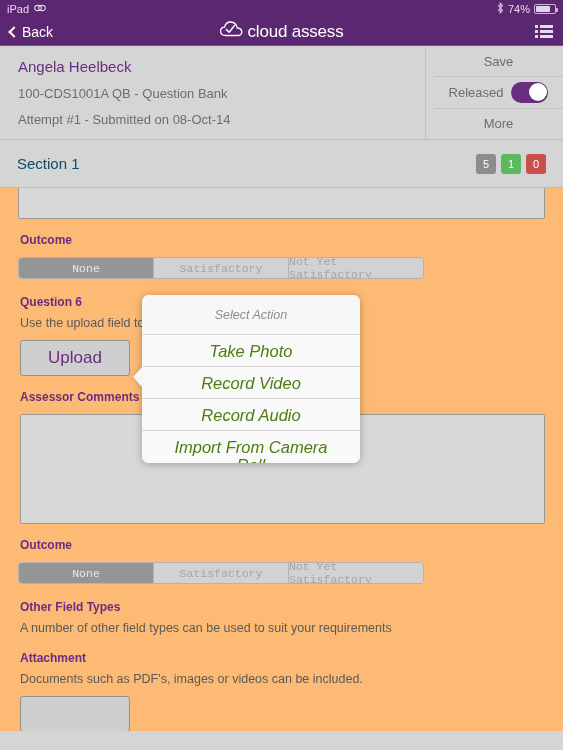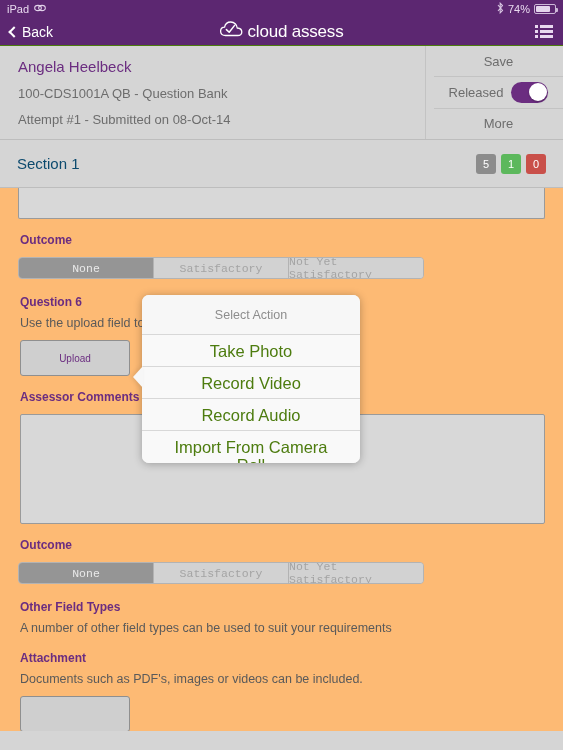--- a/index.html
+++ b/index.html
@@ -286,21 +286,21 @@
     color: #e9e9e9;
   }
 
   .upload-btn {
     width: 110px;
     height: 36px;
     border: 1px solid #8f8f8f;
     border-radius: 3px;
     background: #cfcfcf;
     color: #6b2d80;
-    font-size: 10px;
+    font-size: 17px;
     display: flex;
     align-items: center;
     justify-content: center;
     cursor: pointer;
     margin-left: 2px;
   }
   .comments-box {
     height: 110px;
     margin-left: 2px;
     width: 525px;
@@ -318,20 +318,21 @@
   .popover {
     position: absolute;
     left: 142px;
     top: 295px;
     width: 218px;
     background: #f7f7f7;
     border-radius: 7px;
     box-shadow: 0 1px 9px rgba(0,0,0,0.28);
     overflow: hidden;
     z-index: 40;
+    font-style: italic;
   }
   .pop-arrow {
     position: absolute;
     left: 133px;
     top: 366px;
     width: 0; height: 0;
     border-top: 11px solid transparent;
     border-bottom: 11px solid transparent;
     border-right: 10px solid #f7f7f7;
     z-index: 41;

